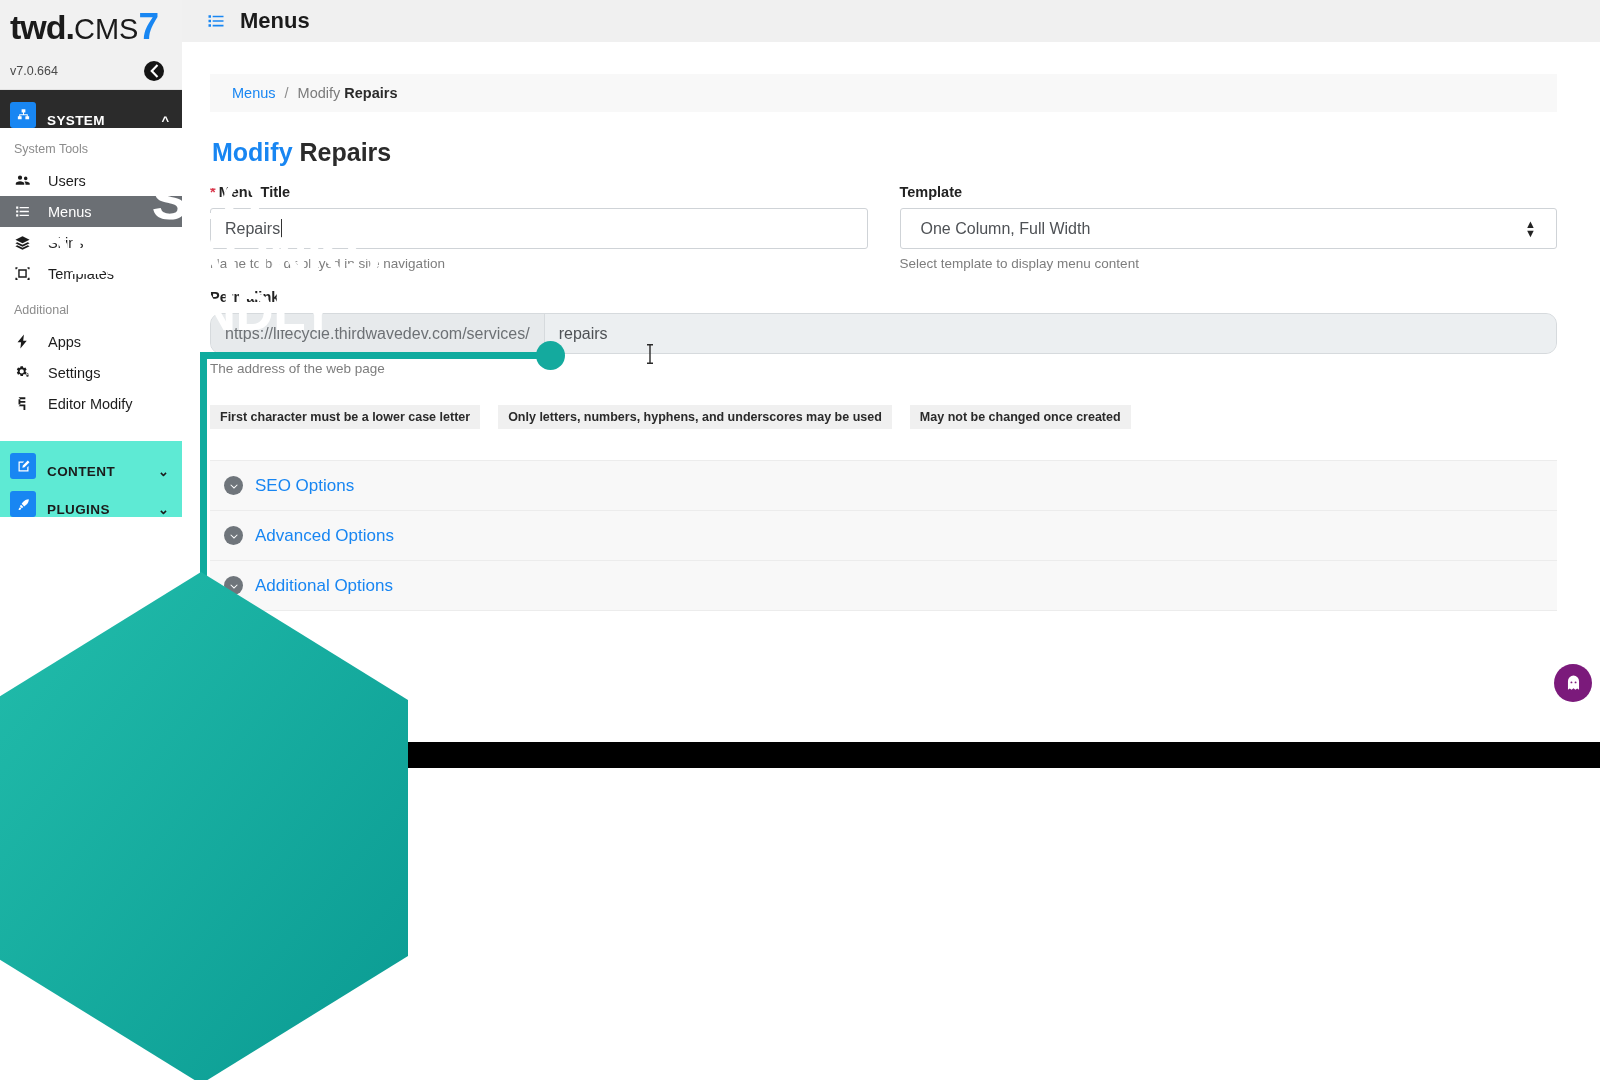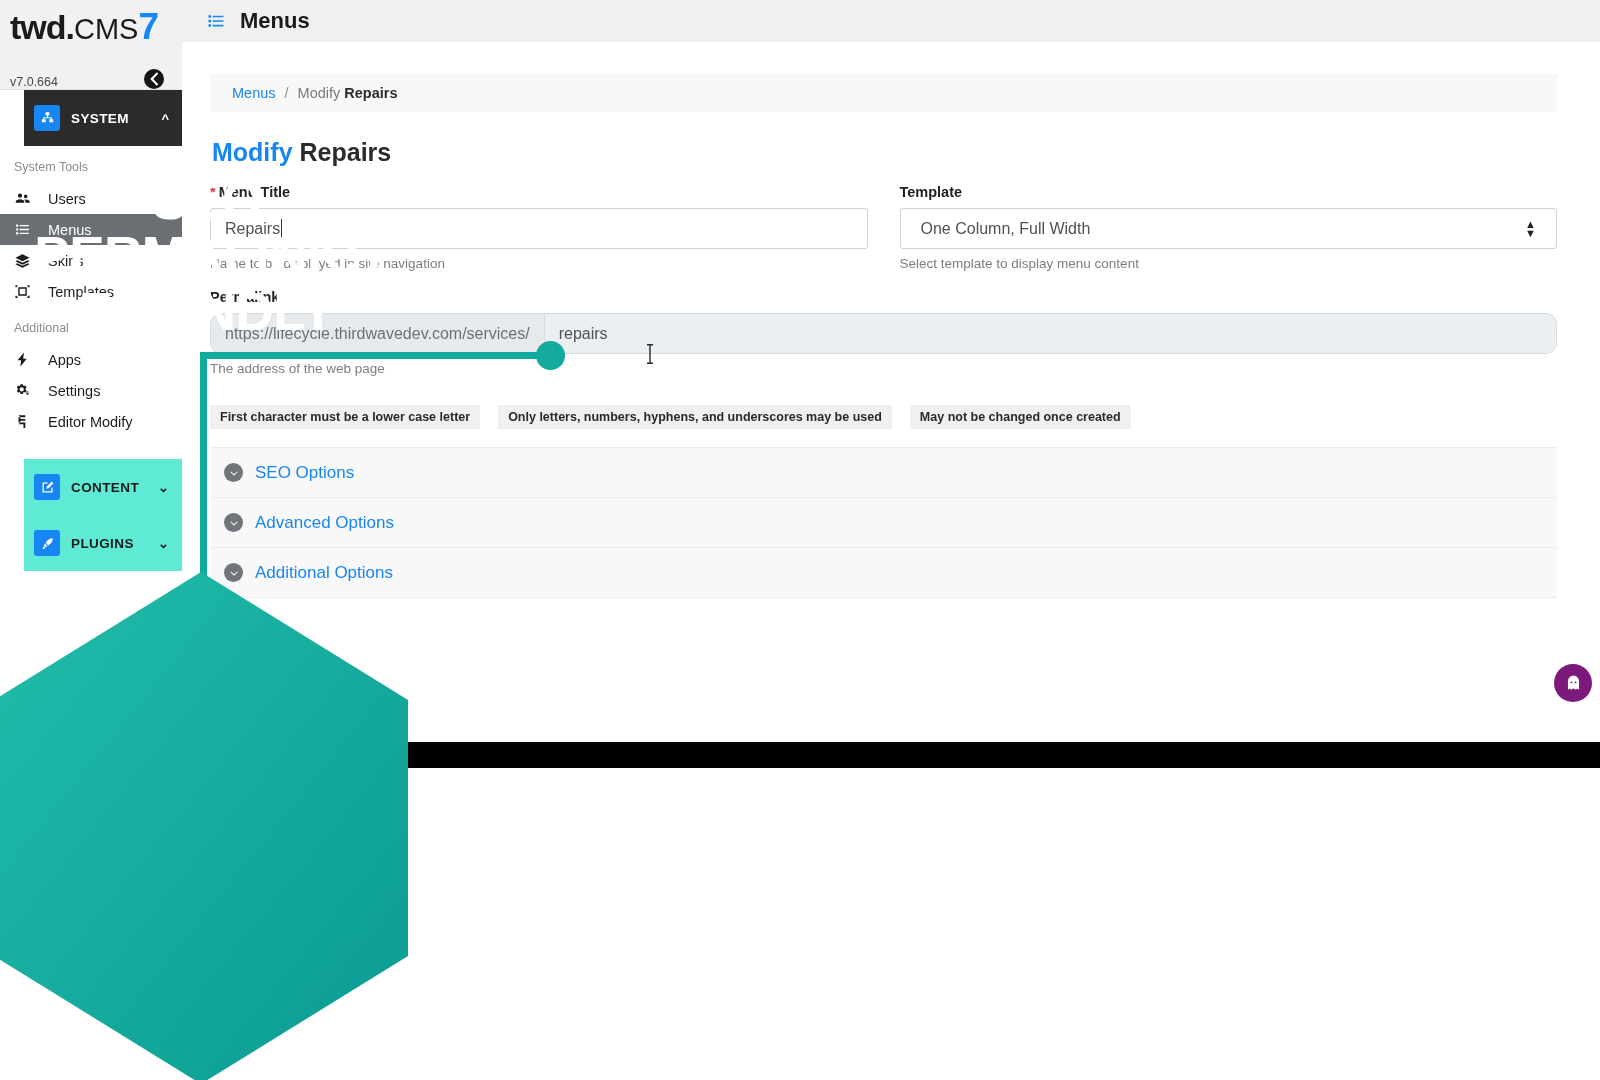--- a/index.html
+++ b/index.html
@@ -25,38 +25,37 @@
     display: flex; align-items: center; padding-left: 10px;
   }
   .brand-text { font-size: 34px; letter-spacing: -1px; line-height: 1; white-space: nowrap; }
   .brand-twd { font-weight: 700; color: #1b1b1b; }
   .brand-dot { font-weight: 700; color: #1b1b1b; }
   .brand-cms { font-weight: 300; color: #1b1b1b; font-size: 29px; letter-spacing: 0px;}
   .brand-7 { font-weight: 700; color: #1886f2; font-size: 37px; }
 
   .version-row {
     height: 38px; background: #f1f1f1;
-    display: flex; align-items: flex-end; justify-content: space-between;
+    display: flex; align-items: center; justify-content: space-between;
     padding: 0 18px 0 10px;
     border-bottom: 1px solid #e2e2e2;
   }
   .version-text { font-size: 12.5px; color: #4a4a4a; }
   .collapse-btn {
     width: 20px; height: 20px; border-radius: 50%;
     background: #151515; color: #fff;
     display: flex; align-items: center; justify-content: center;
     font-size: 11px; line-height: 1; cursor: pointer;
   }
 
   .nav-group-header {
-    height: 56px; display: flex; align-items: center;
+    height: 38px; display: flex; align-items: flex-end;
     padding: 0 13px 0 10px; gap: 11px;
     background: #2b2b2b; color: #fff;
     cursor: pointer;
-    margin-left: 24px;
   }
   .nav-group-header.light { background:#5eead4; color:#1b1b1b; }
   .grp-icon {
     width: 26px; height: 26px; border-radius: 3px; background: #1886f2;
     display:flex; align-items:center; justify-content:center; flex: 0 0 auto;
   }
   .grp-icon svg { width: 15px; height: 15px; fill:#fff; }
   .grp-label { font-size: 13.5px; font-weight: 700; letter-spacing: .4px; flex: 1 1 auto; }
   .grp-caret { font-size: 13px; font-weight: 700; }
 
@@ -147,21 +146,21 @@
     flex: 1 1 auto; background: #eceff1; color: #4e5155; font-size: 16px;
     display: flex; align-items: center; padding: 0 14px;
   }
 
   .hints { display: flex; gap: 18px; margin-top: 29px; }
   .hint-chip {
     background: #f0f0f0; color: #2a2a2a; font-size: 12.5px; font-weight: 700;
     padding: 5px 10px; white-space: nowrap;
   }
 
-  .accordion { margin-top: 18px; border-top: 1px solid #ececec; }
+  .accordion { margin-top: 31px; border-top: 1px solid #ececec; }
   .acc-item {
     height: 50px; background: #f8f8f8; border-bottom: 1px solid #ececec;
     display: flex; align-items: center; gap: 12px; padding-left: 14px;
     cursor: pointer;
   }
   .acc-ico {
     width: 19px; height: 19px; border-radius: 50%; background: #6f757b;
     display: flex; align-items: center; justify-content: center; flex: 0 0 auto;
   }
   .acc-ico svg { width: 10px; height: 10px; fill: #fff; }

